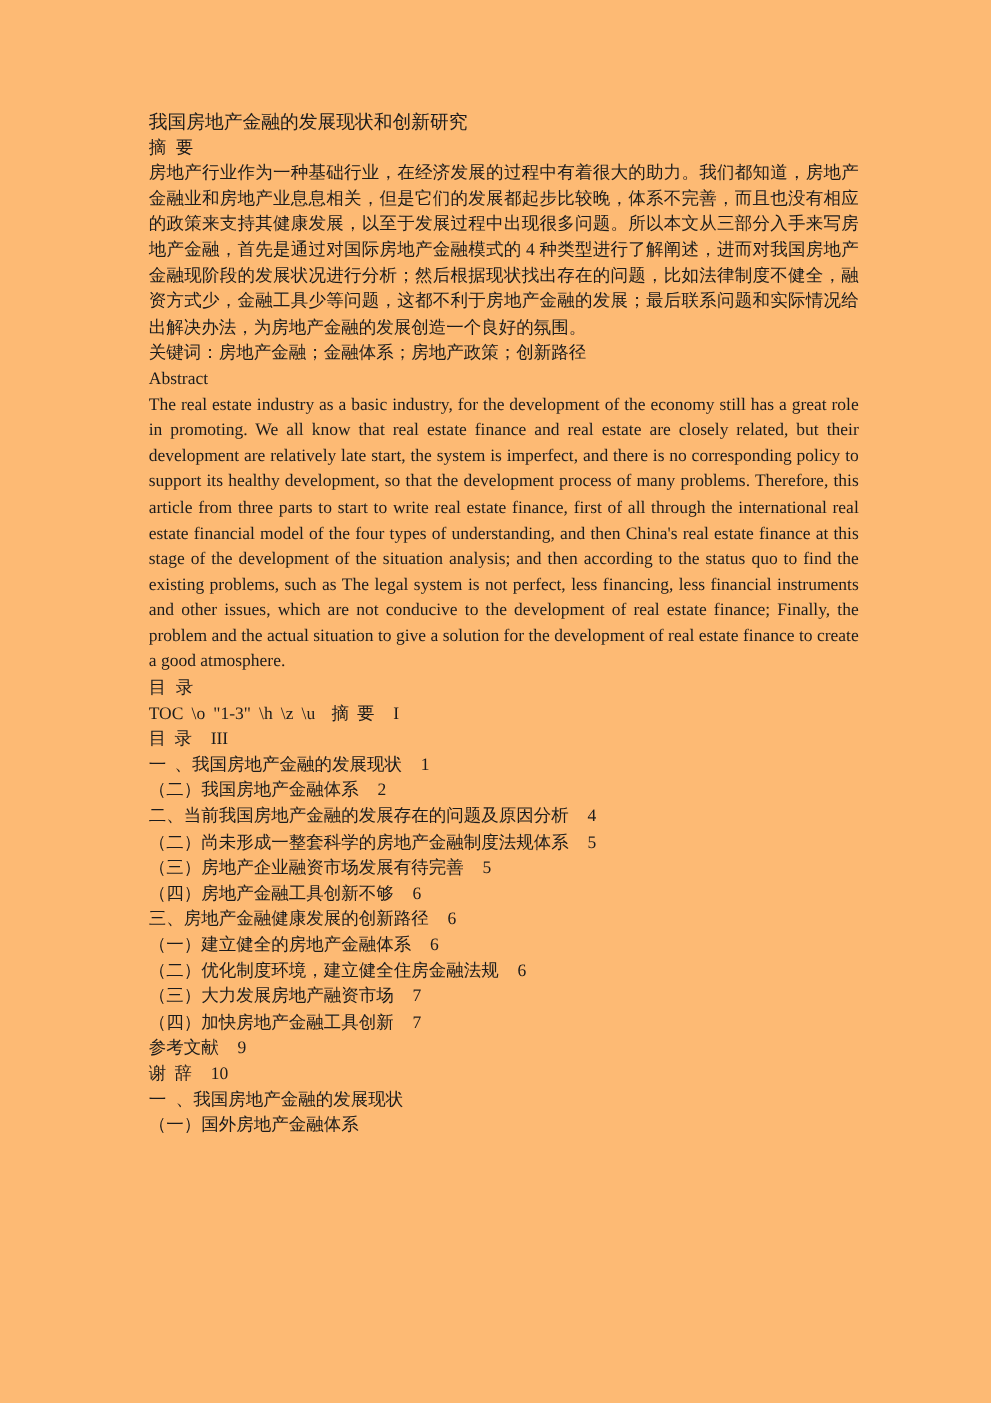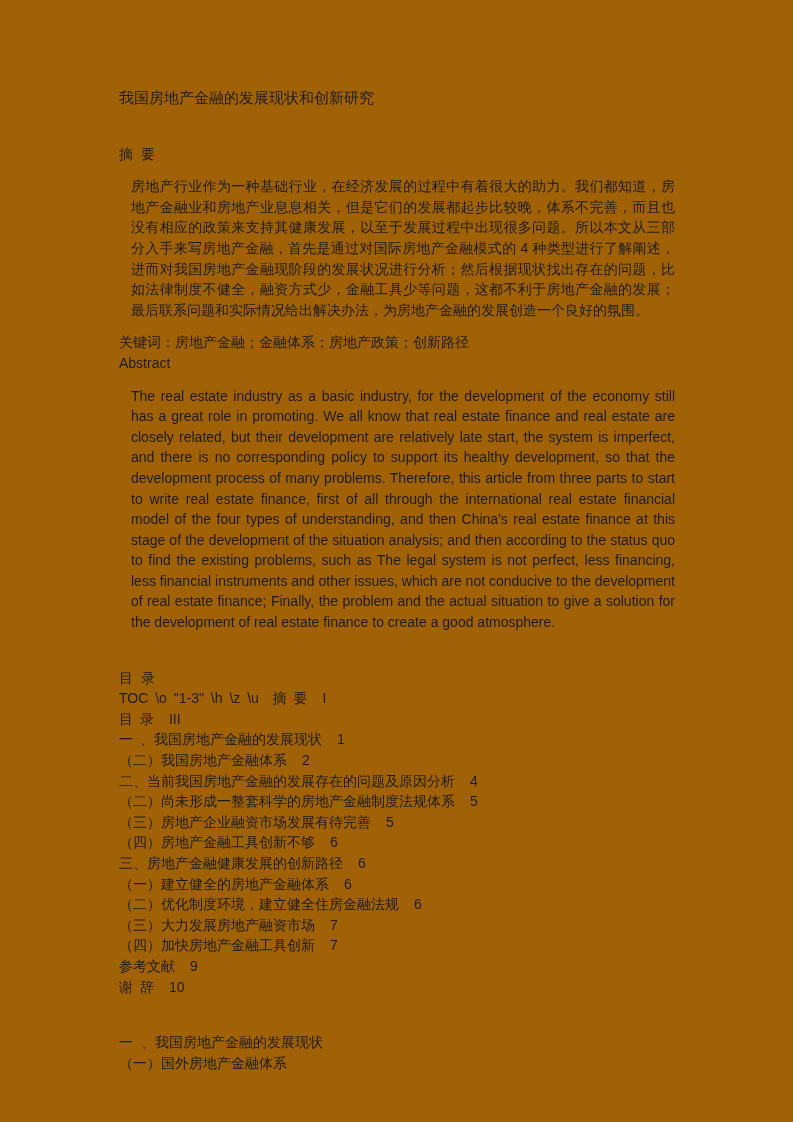--- a/index.html
+++ b/index.html
@@ -1,40 +1,40 @@
 <!DOCTYPE html>
 <html><head>
 <meta charset="utf-8">
 <style>
   html, body { margin: 0; padding: 0; background: #ffffff; }
   .page {
     position: relative;
     width: 793px;
     height: 1122px;
-    background: #a16207;
+    background: #fdba74;
     overflow: hidden;
-    font-family: Liberation Sans, sans-serif;
+    font-family: Liberation Serif, serif;
     color: #1c1c1c;
   }
   .content {
     position: absolute;
     left: 119px;
     top: 88px;
     width: 568px;
     font-size: 14px;
     line-height: 20.6px;
   }
   .line { margin: 0; white-space: pre-wrap; }
   .title-line { font-size: 15px; }
   .para {
-    margin: 12px;
+    margin: 0;
     text-align: justify;
     text-align-last: left;
   }
-  .gap-wide { word-spacing: 4px; margin-top: 35px; }
+  .gap-wide { word-spacing: 4px; }
   .toc-entry { margin: 0; white-space: pre-wrap; }
   .toc-label { word-spacing: 3px; }
   .toc-gap { display: inline-block; width: 15px; }
   .toc-page { }
 </style>
 </head>
 <body>
 
 <div class="page">
   <div class="content">

